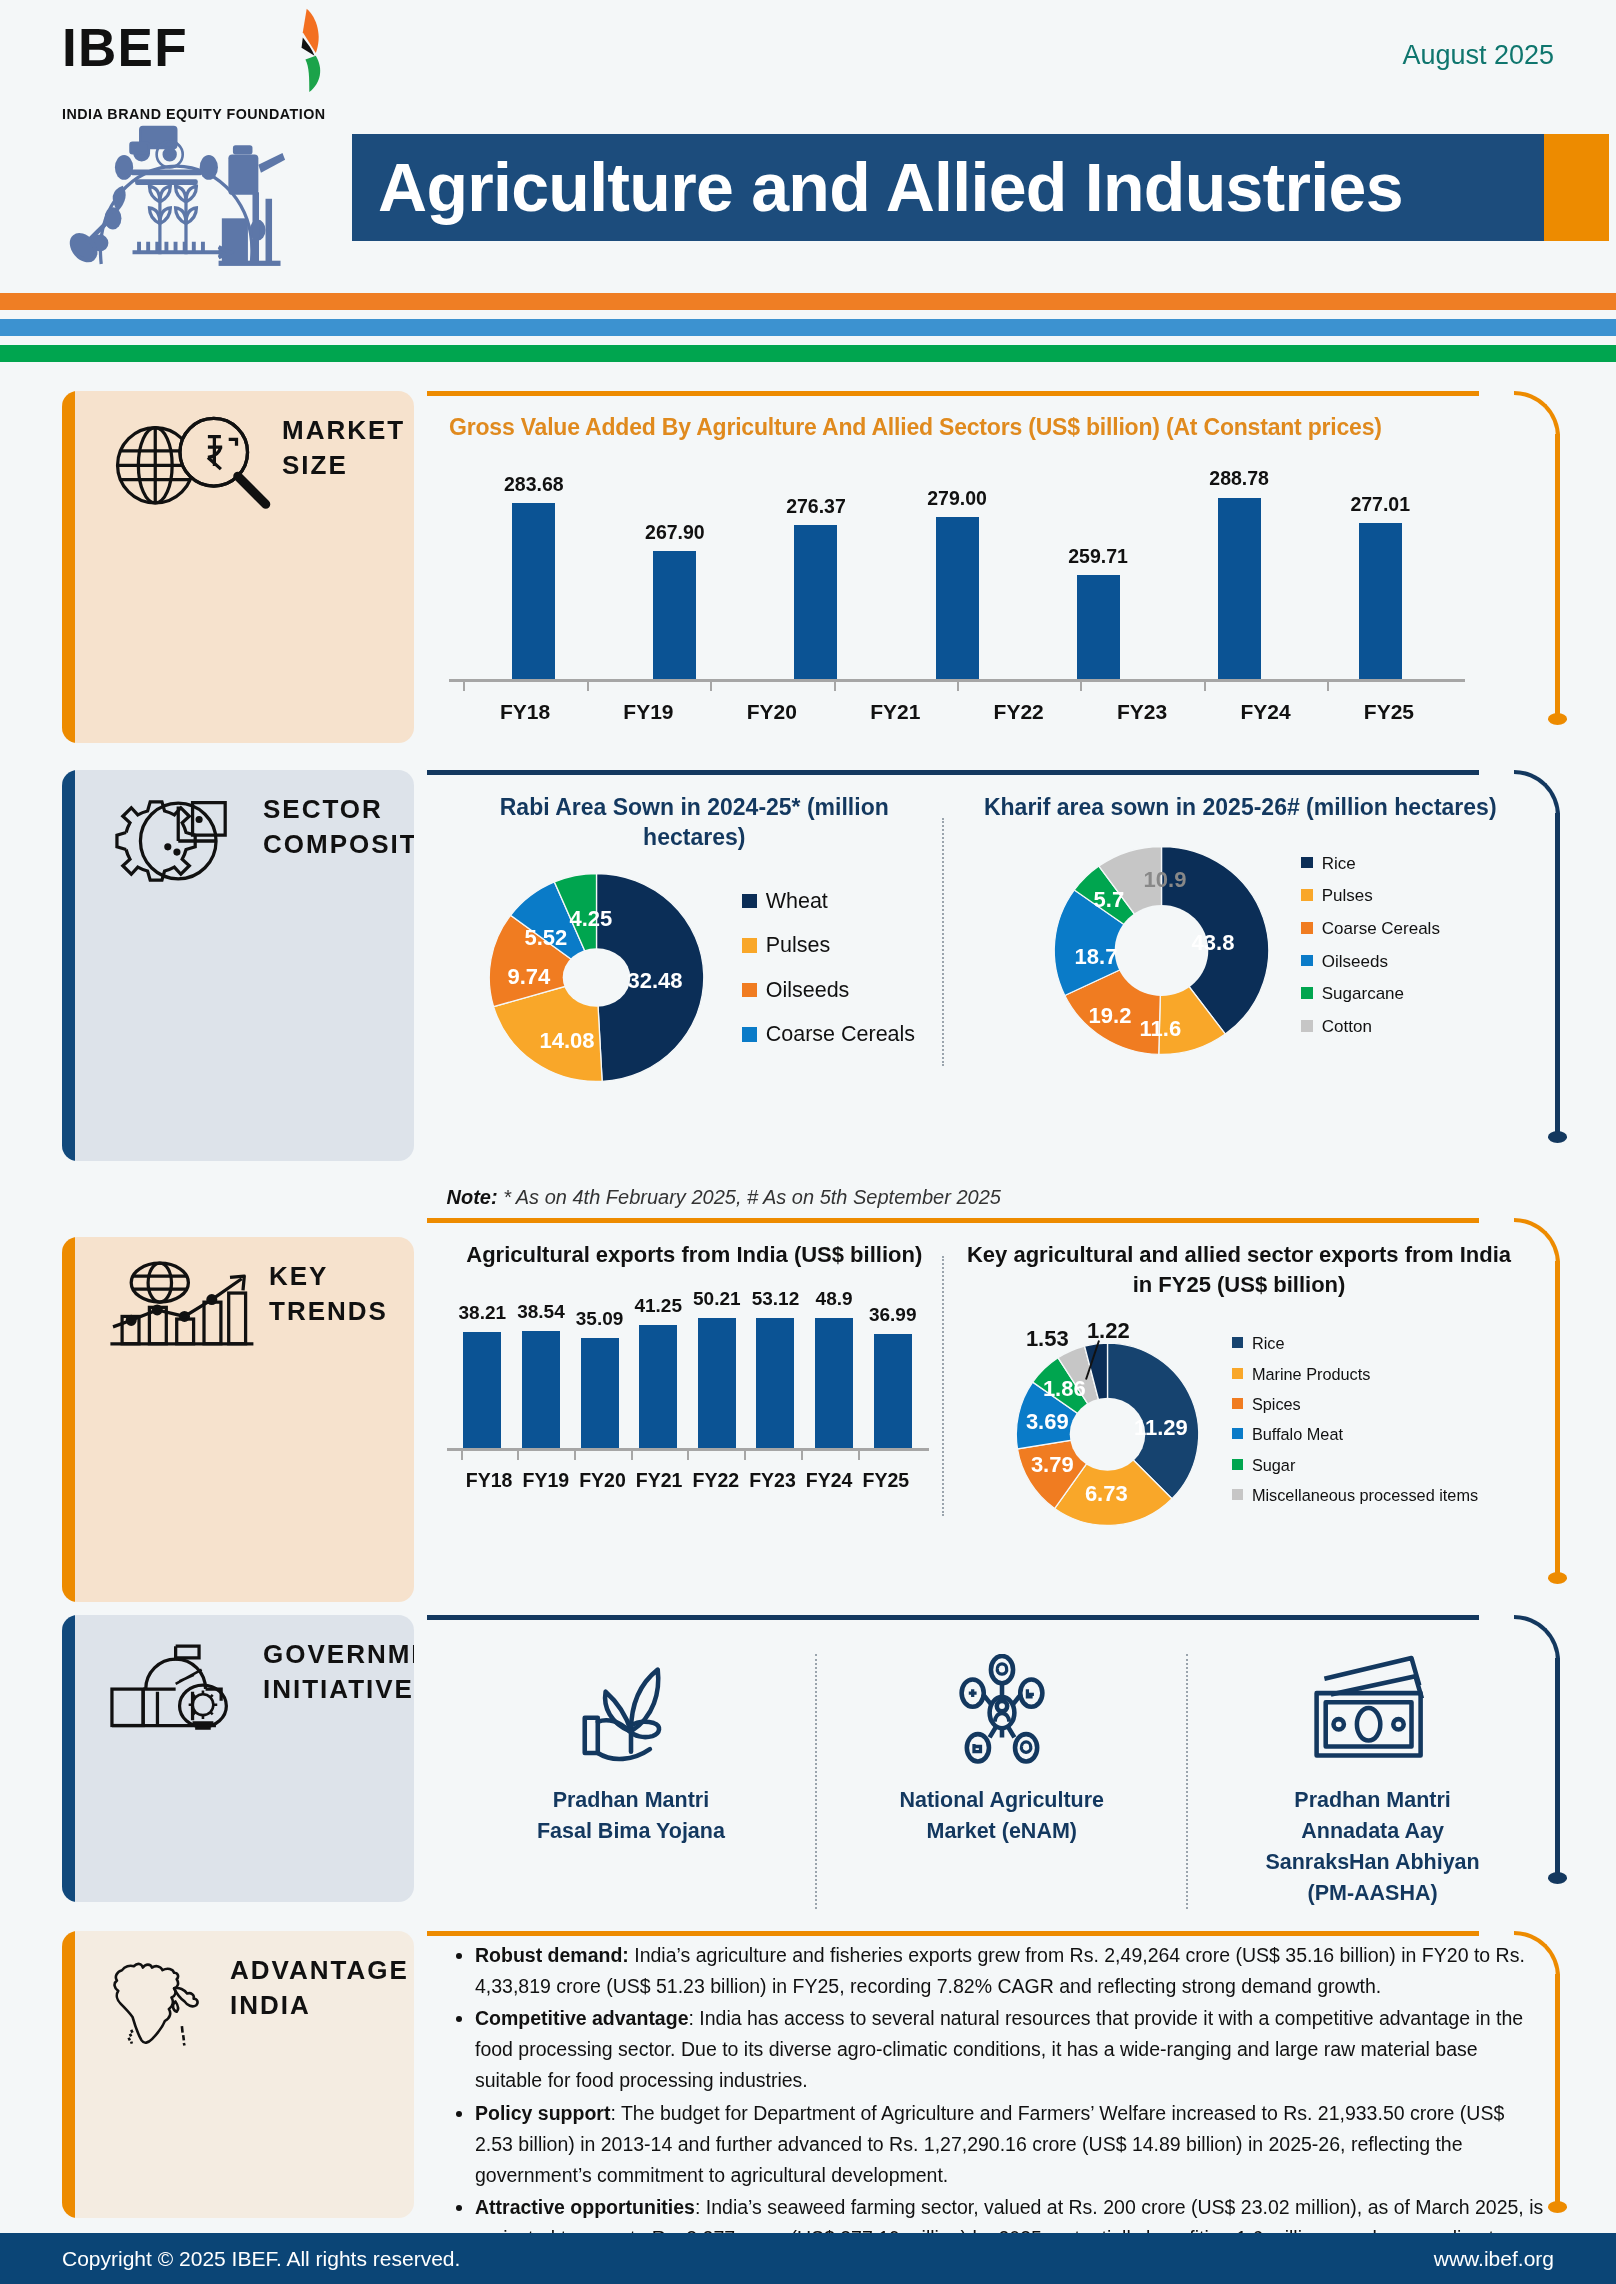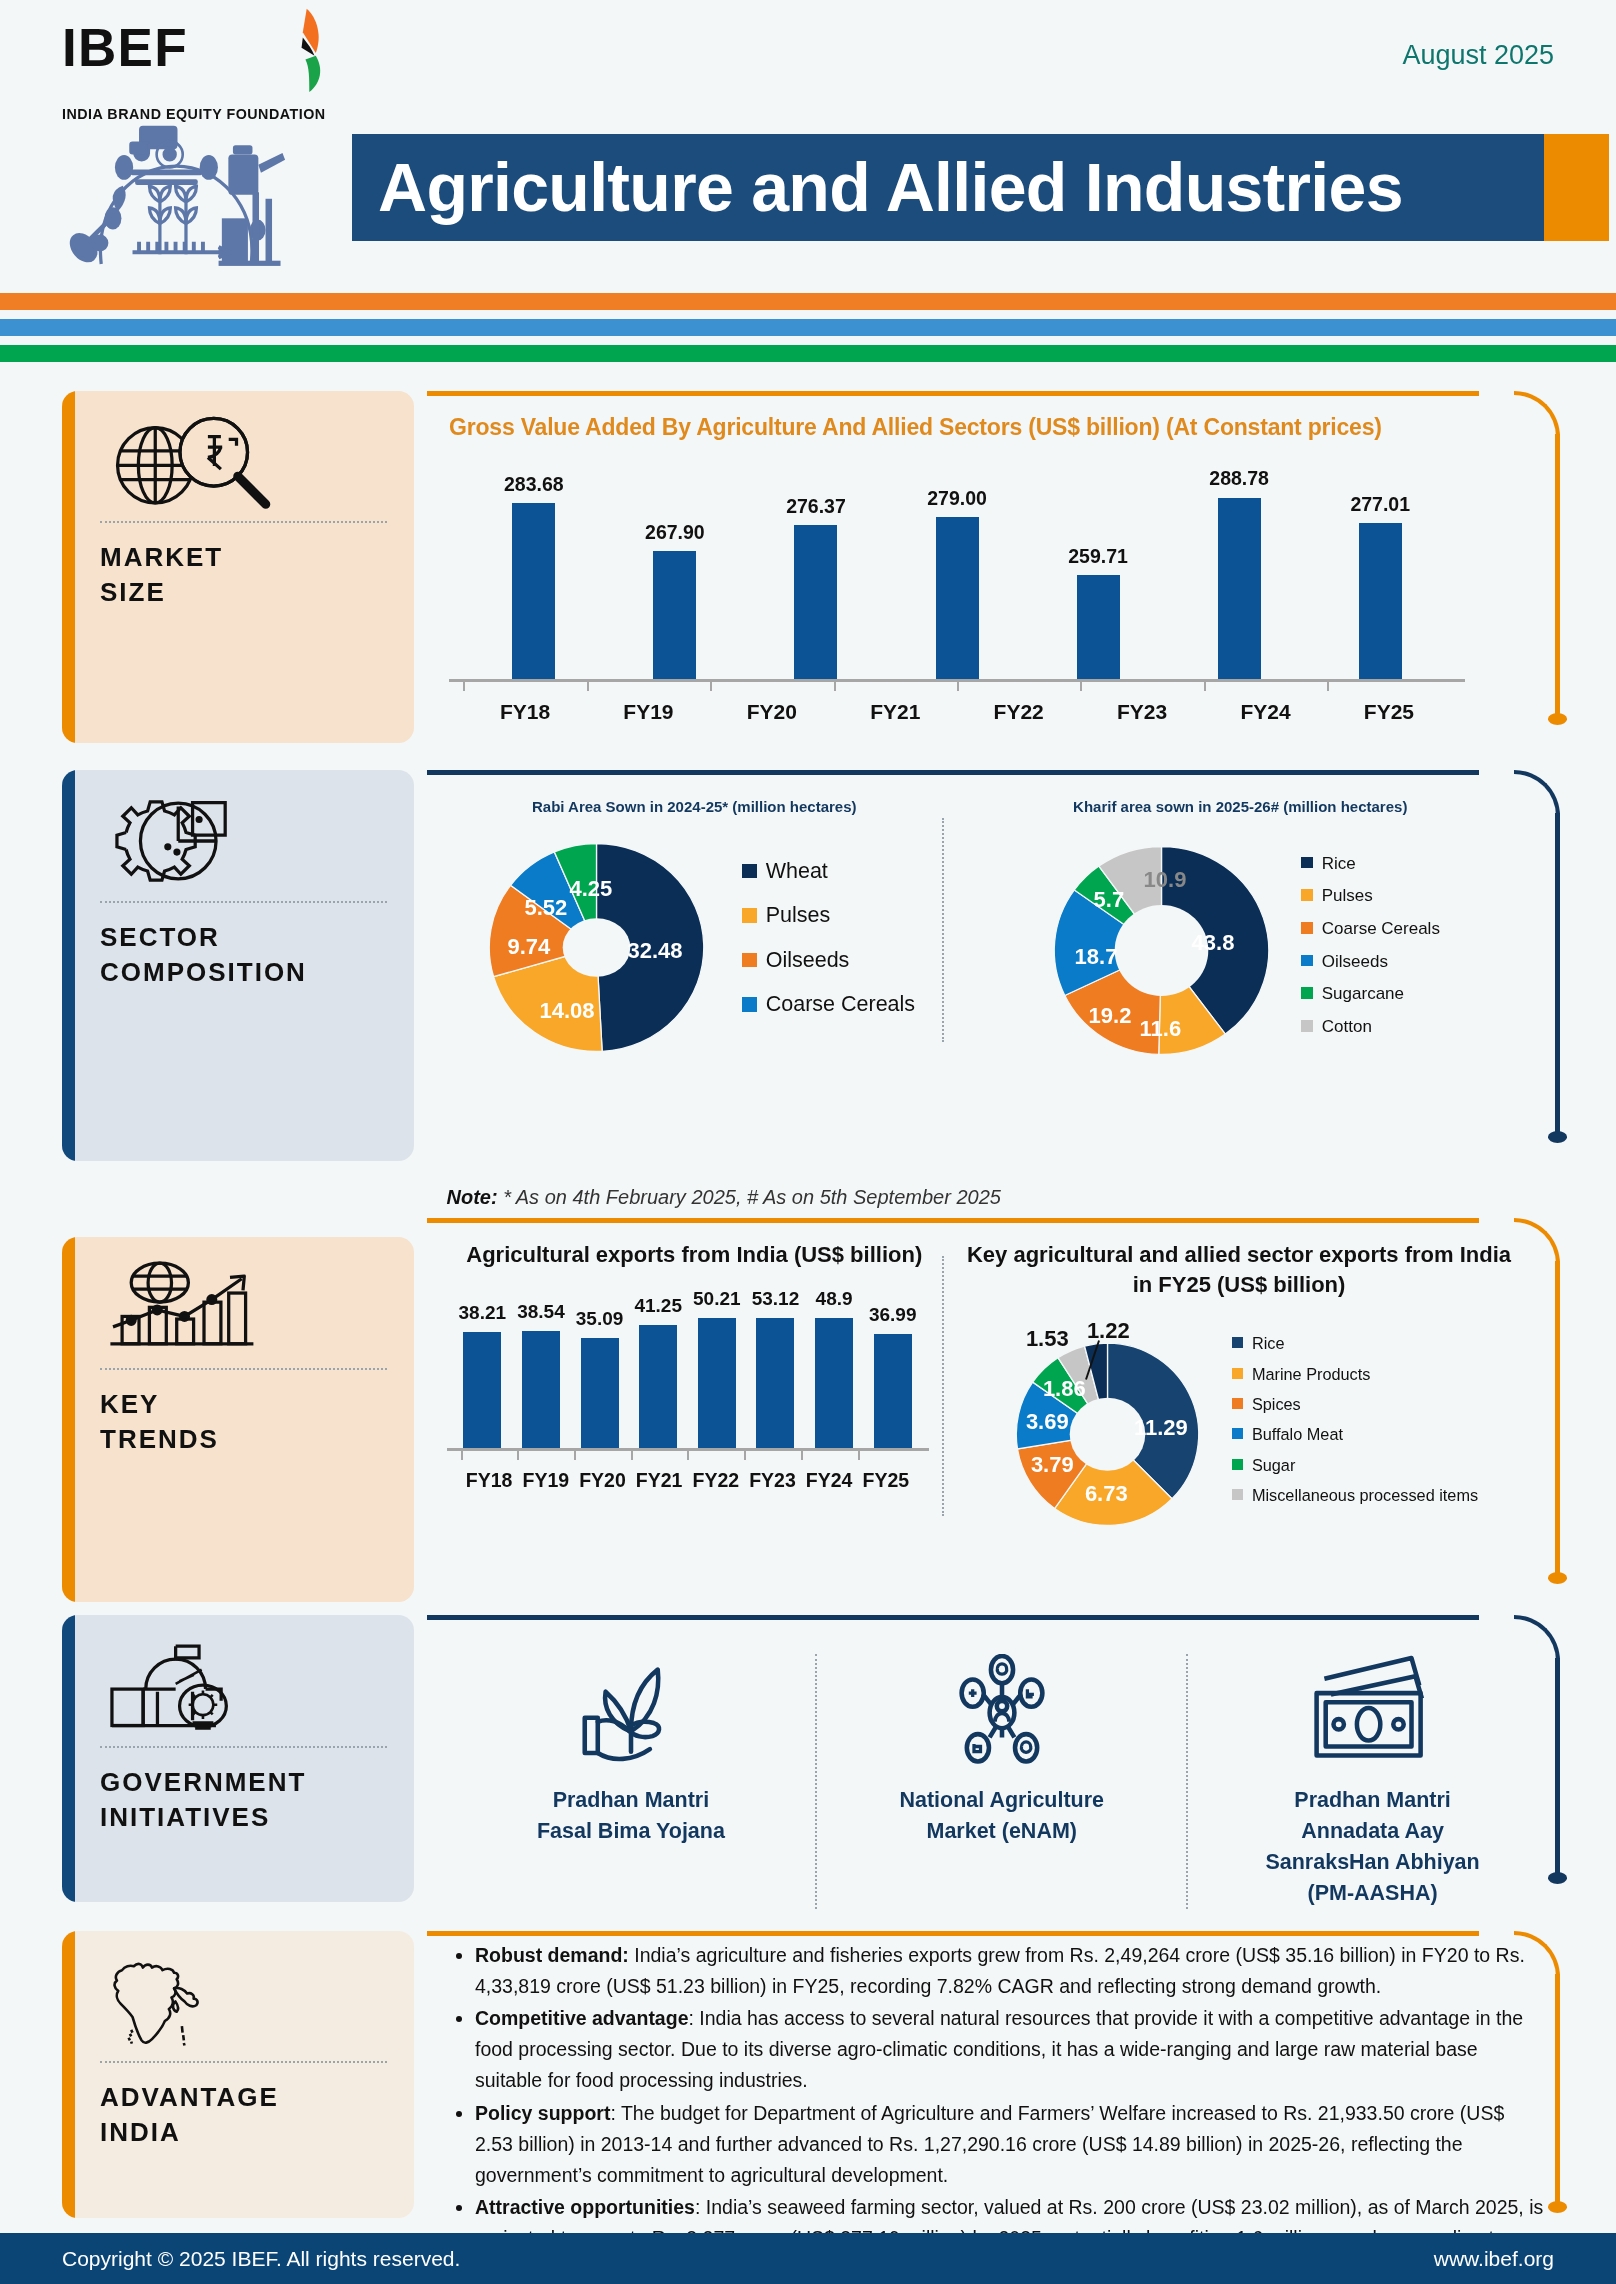--- a/index.html
+++ b/index.html
@@ -56,41 +56,41 @@
 
   .row { position: relative; display: flex; }
 
   
   .side-card {
     position: relative; width: 352px; border-radius: 15.6px;
     margin-left: 62px; display: flex; flex-direction: column;
     overflow: hidden;
   }
   .side-card .bar { position: absolute; left: 0; top: 0; bottom: 0; width: 13px; }
-  .side-card .inner { padding: 22px 27px 19.5px 38px; display:flex; flex-direction:column; height: 100%;}
+  .side-card .inner { padding: 22px 27px 19.5px 38px; display:flex; flex-direction:row; height: 100%;}
   .side-card .icon-box { height: 98px; display: flex; align-items: center; }
   .side-card .dash { border-top: 2px dotted #9aa4ad; margin: 10.4px 0 17px 0; }
   .side-card .label {
     font-size: 26px; font-weight: 700; letter-spacing: 2px; color: #111;
     line-height: 35px; text-transform: uppercase;
   }
   .c-orange { background: #f6e2cd; }
   .c-orange .bar { background: #ED8B00; }
   .c-blue { background: #dde3ea; }
   .c-blue .bar { background: #11497C; }
   .c-cream { background: #f4ece1; }
   .c-cream .bar { background: #ED8B00; }
 
   
   .panel { position: relative; margin-left: 13px; flex: 1; margin-right: 33px; }
   .panel-title-orange {
     font-size: 23px; font-weight: 700; color: #E08A1E; letter-spacing: -0.2px;
   }
   .panel-title-navy {
-    font-size: 15px; font-weight: 700; color: #13385F; text-align: center; line-height: 30px;
+    font-size: 23px; font-weight: 700; color: #13385F; text-align: center; line-height: 30px;
   }
   .panel-title-black {
     font-size: 22px; font-weight: 700; color: #111; text-align: center; line-height: 30px;
   }
 
   
   .conn { position: absolute; pointer-events: none; }
   .conn .line-h { position: absolute; height: 4.6px; }
   .conn .line-v { position: absolute; width: 4.6px; }
   .conn .corner {

